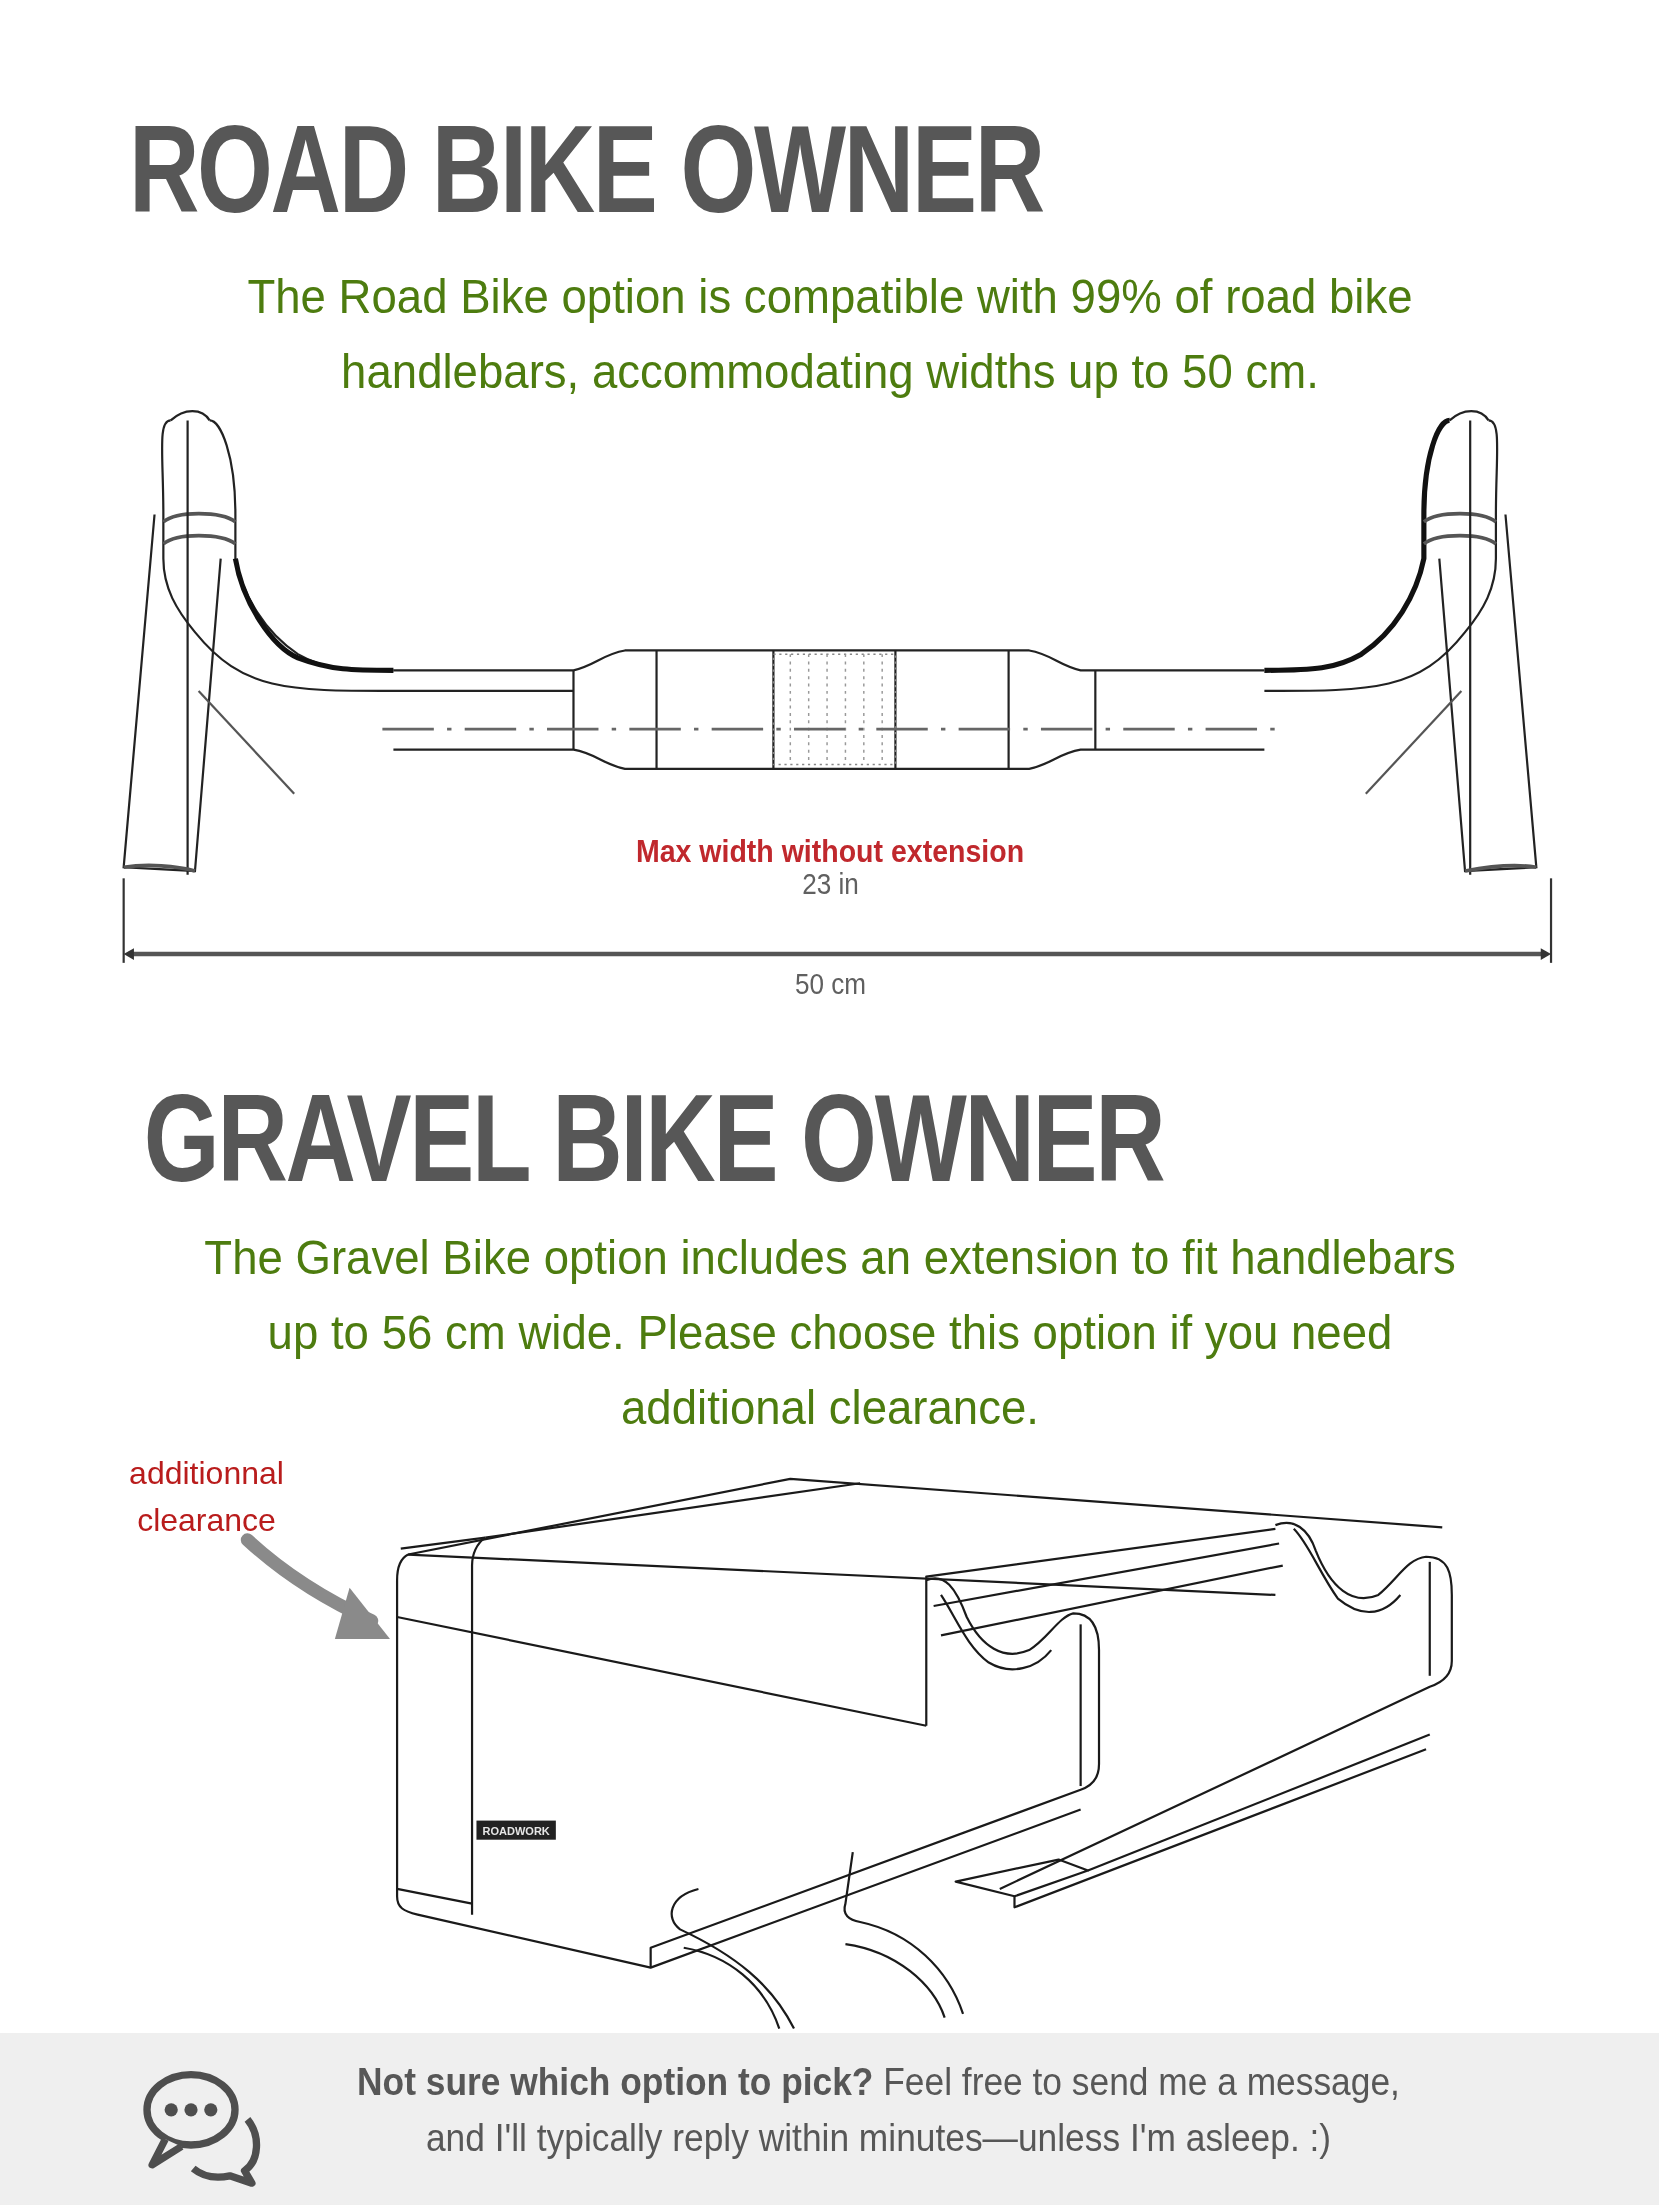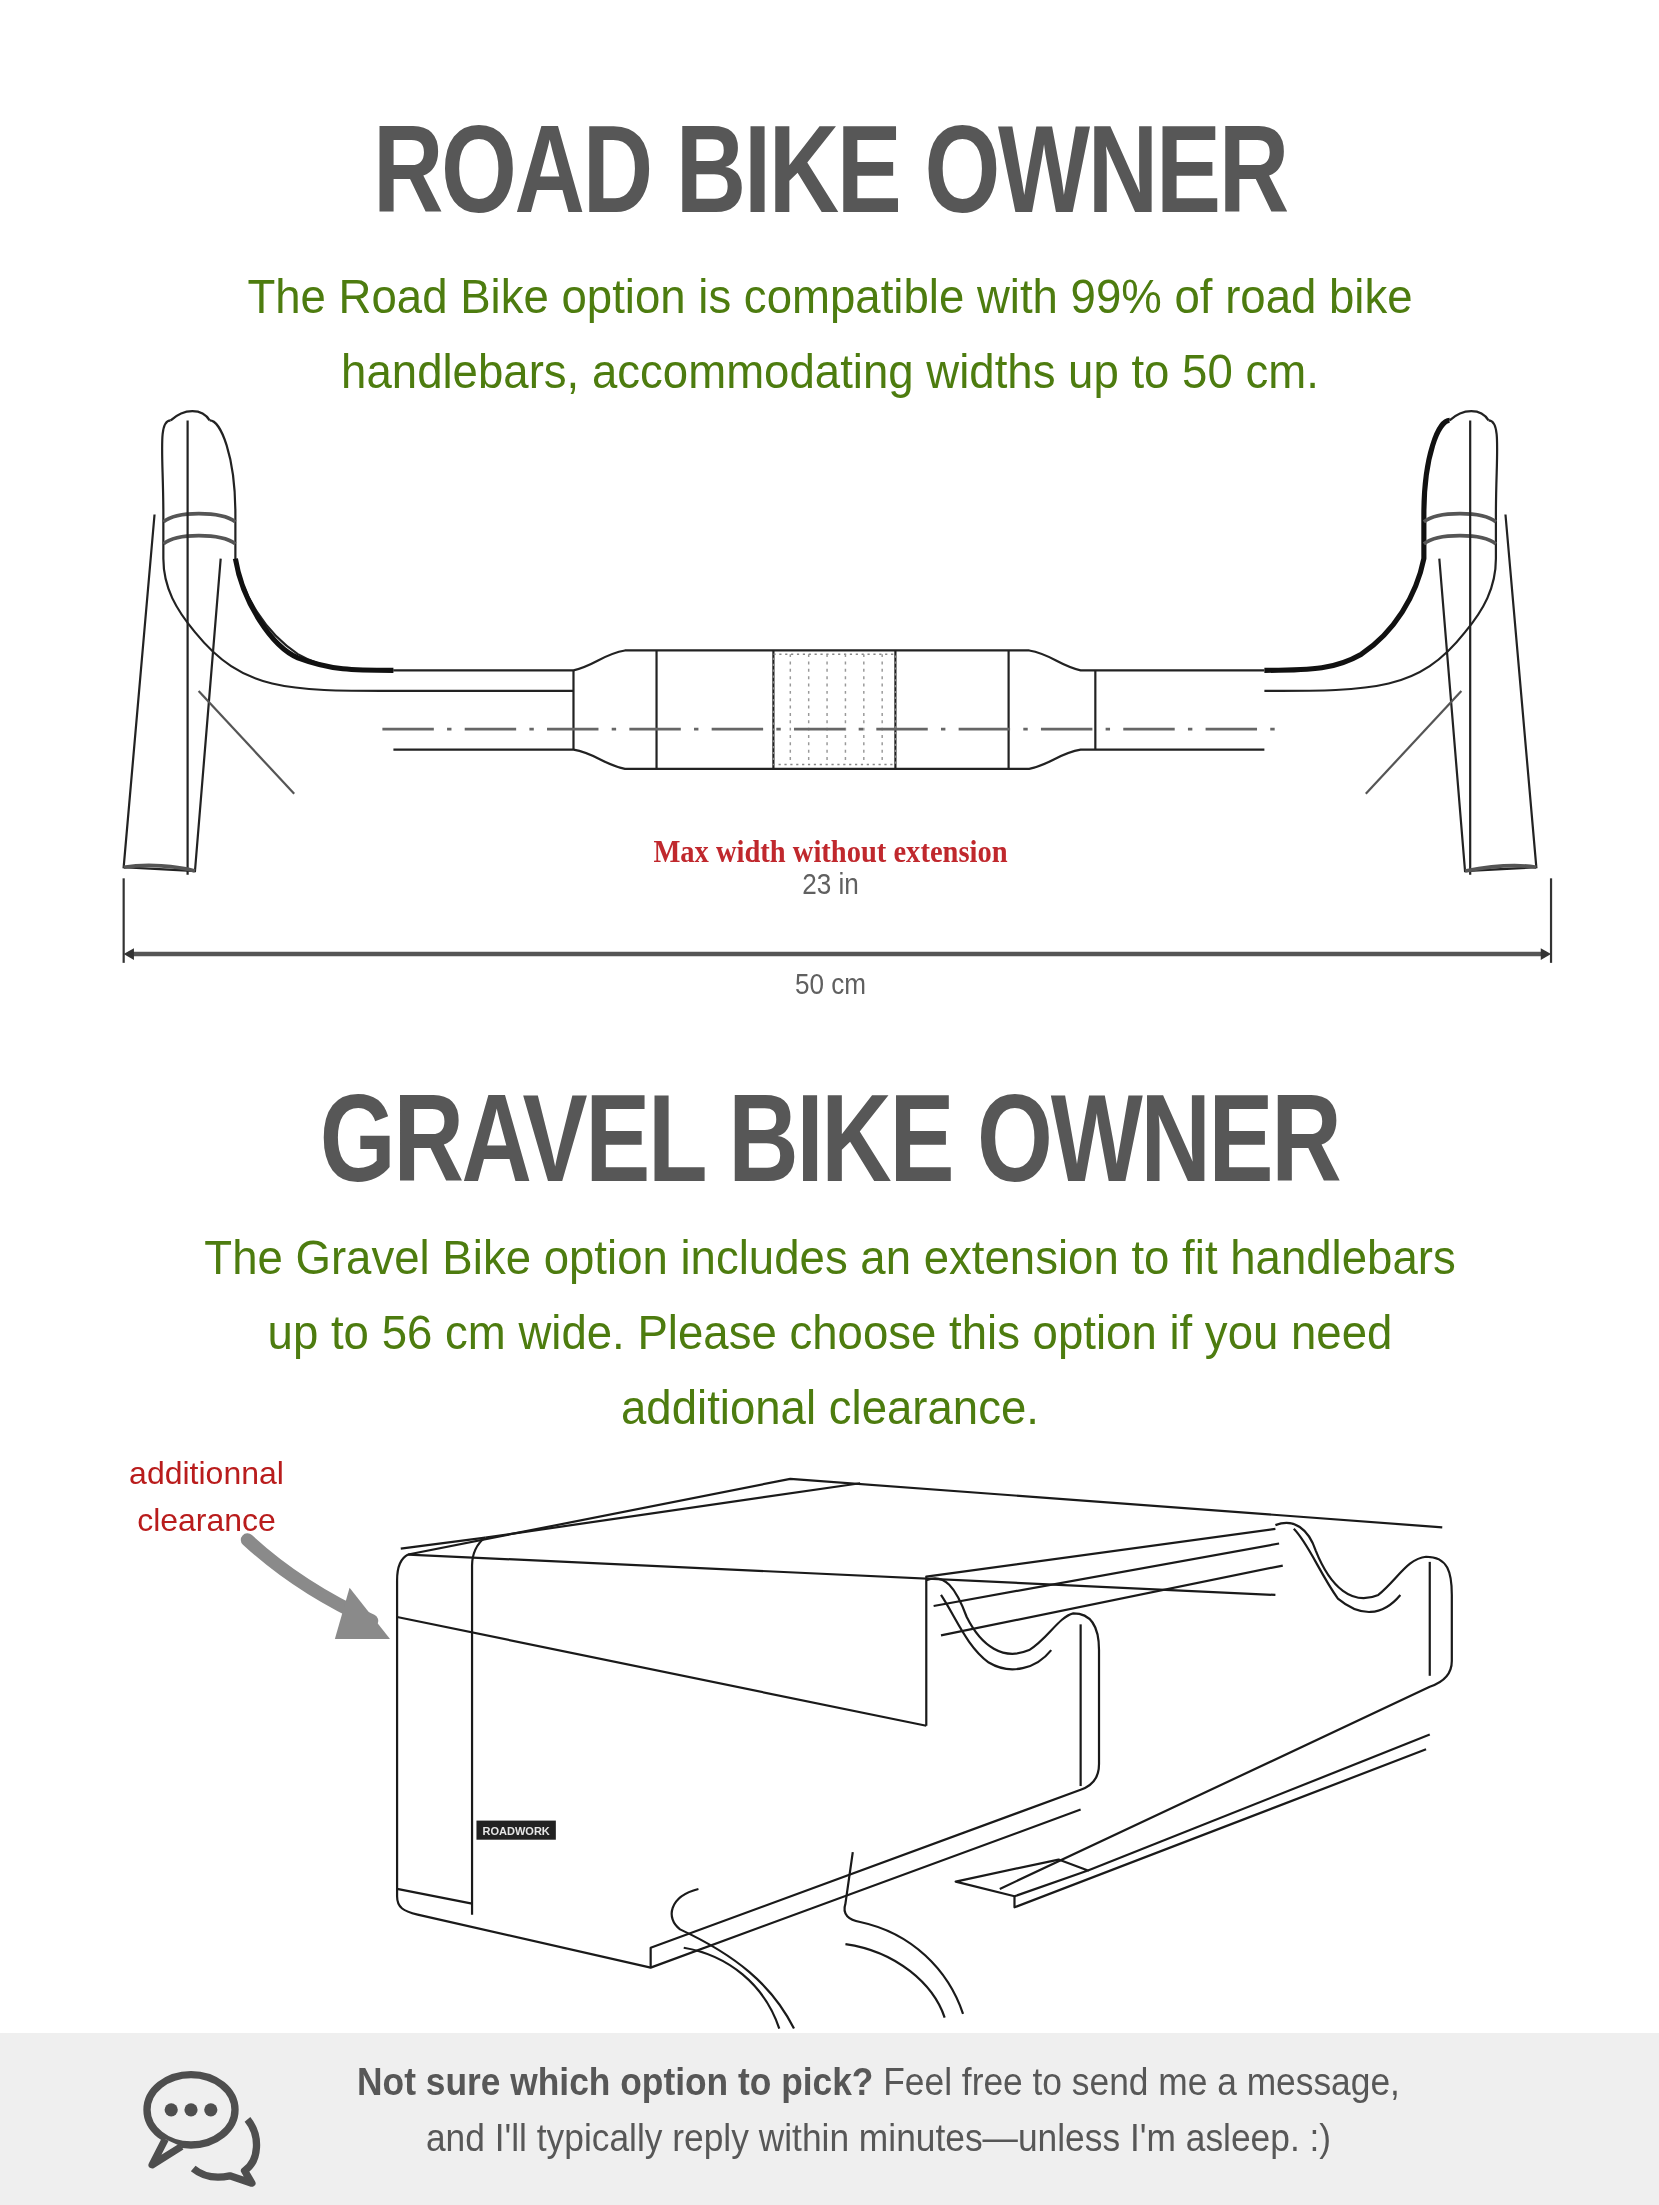--- a/index.html
+++ b/index.html
@@ -1,27 +1,27 @@
 <!DOCTYPE html>
 <html style="font-size:11.8px"><head>
 <meta charset="utf-8">
 <style>
   html, body { margin:0; padding:0; background:#ffffff; }
   body { width:1660px; height:2205px; position:relative; overflow:hidden;
          font-family:"Liberation Sans", sans-serif; color:#555555; }
-  .heading { position:absolute; left:0; width:1660px; text-align:center;
+  .heading { position:absolute; left:0; width:1660px; 
              font-family:"Liberation Sans", sans-serif; font-weight:700;
              color:#575757; letter-spacing:-2.9px; white-space:nowrap; }
   .heading span { display:inline-block; transform:scaleX(0.78); transform-origin:center; }
   .para { position:absolute; left:0; width:1660px; text-align:center;
           font-family:"Liberation Sans", sans-serif; color:#4d7c0f;
           font-size:49px; line-height:75px; white-space:nowrap; }
   .para .line { display:block; transform:scaleX(0.93); transform-origin:center; }
   .red-label { position:absolute; left:0; width:1660px; text-align:center;
-               color:#c0282d; font-weight:700; font-size:31px; top:834px;font-family:Liberation Serif, serif; }
+               color:#c0282d; font-weight:700; font-size:31px; top:834px; }
   .red-label span { display:inline-block; transform:scaleX(0.92); }
   .dim { position:absolute; left:0; width:1660px; text-align:center;
          color:#606060; font-size:29px; }
   .dim span { display:inline-block; transform:scaleX(0.9); }
   .note { position:absolute; left:74px; width:265px; text-align:center;
           color:#b91c1c; font-size:32px; line-height:47px; }
   .footer { position:absolute; left:0; top:2033px; width:1660px; height:173px;
             background:#efefef; }
   .footer-text { position:absolute; left:272px; top:20.6px; width:1213px;
                  text-align:center; font-size:38px; line-height:56px; color:#575757; }

